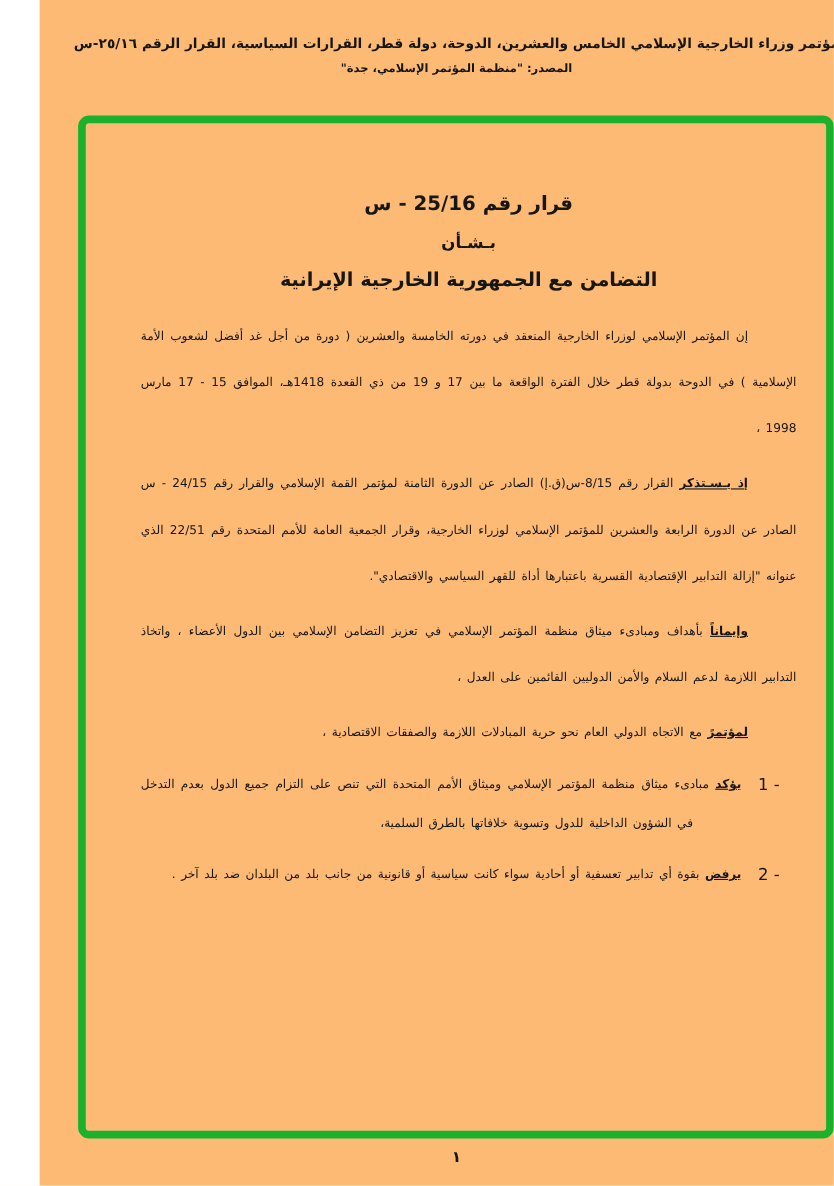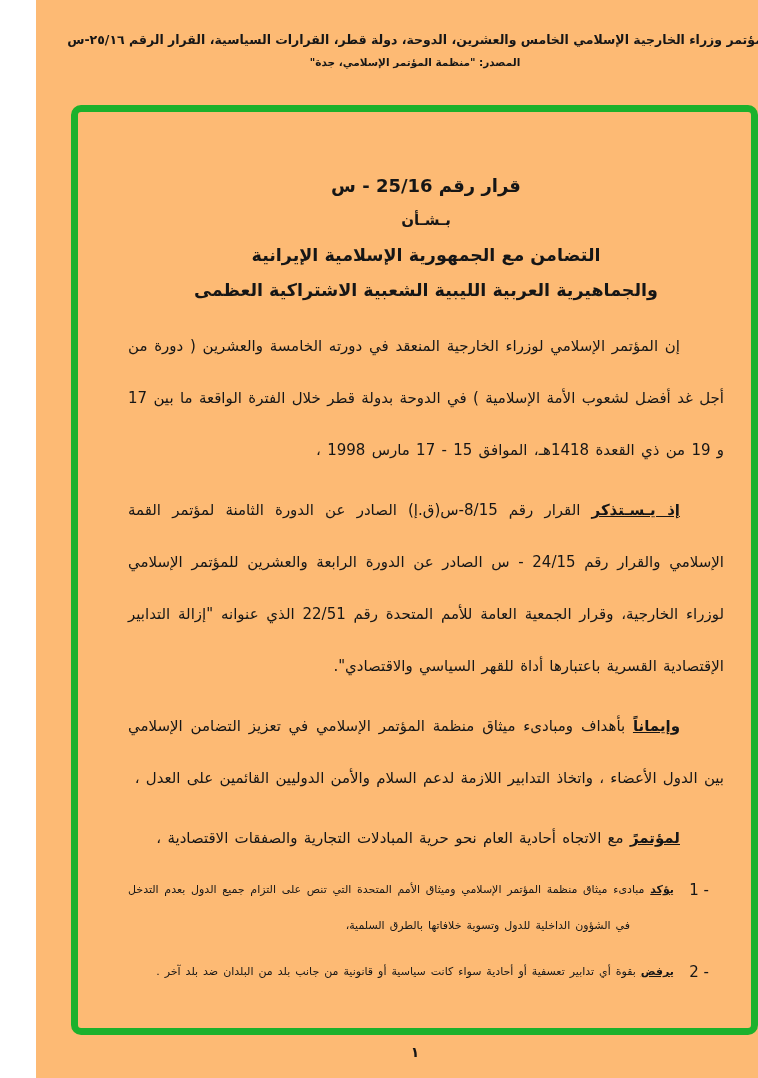--- a/index.html
+++ b/index.html
@@ -33,21 +33,21 @@
   
   .title-block { text-align:center; font-weight:bold; margin:0 0 12px 0; }
   .title-block div { line-height:35px; }
   .t1 { font-size:18px; }
   .t2 { font-size:15px; }
   .t3, .t4 { font-size:17.5px; }
   .t5 { font-size:16.5px; }
 
   
   .para {
-    font-size:15px; line-height:52px;
+    font-size:11px; line-height:42px;
     text-align:justify; word-spacing:1.5px;
     margin:0 0 8px 0; text-indent:44px;
   }
   .para.p5 { margin-bottom:16px; }
   .lead { font-weight:bold;text-decoration:underline; }
 
   
   .item { display:flex; margin:0 0 10px 0; }
   .item-marker {
     flex:0 0 50px; direction:ltr; text-align:center;
@@ -73,33 +73,32 @@
   <div class="doc-header">
     <div class="h1">مؤتمر وزراء الخارجية الإسلامي الخامس والعشرين، الدوحة، دولة قطر، القرارات السياسية، القرار الرقم ٢٥/١٦-س</div>
     <div class="h2">المصدر:  "منظمة المؤتمر الإسلامي، جدة"</div>
   </div>
 
   <div class="frame">
 
     <div class="title-block">
       <div class="t1">قرار رقم 25/16 - س</div>
       <div class="t2">بـشـأن</div>
-      <div class="t3">التضامن مع الجمهورية الإسلامية الإيرانية</div>
-      <div class="t4">والجماهيرية العربية الليبية الشعبية الاشتراكية العظمى</div>
+      <div class="t3">التضامن مع الجمهورية الخارجية الإيرانية</div>
     </div>
 
     <div class="body-text">
 
       <p class="para p1"><span class="lead"></span><span>إن المؤتمر الإسلامي لوزراء الخارجية المنعقد في دورته الخامسة والعشرين ( دورة من أجل غد أفضل لشعوب الأمة الإسلامية ) في الدوحة بدولة قطر خلال الفترة الواقعة ما بين 17 و 19 من ذي القعدة 1418هـ، الموافق 15 - 17 مارس 1998 ،</span></p>
 
       <p class="para p2"><span class="lead">إذ يـسـتذكر</span><span> القرار رقم 8/15-س(ق.إ) الصادر عن الدورة الثامنة لمؤتمر القمة الإسلامي والقرار رقم 24/15 - س الصادر عن الدورة الرابعة والعشرين للمؤتمر الإسلامي لوزراء الخارجية، وقرار الجمعية العامة للأمم المتحدة رقم 22/51 الذي عنوانه "إزالة التدابير الإقتصادية القسرية باعتبارها أداة للقهر السياسي والاقتصادي".</span></p>
 
       <p class="para p3"><span class="lead">وإيماناً</span><span> بأهداف ومبادىء ميثاق منظمة المؤتمر الإسلامي في تعزيز التضامن الإسلامي بين الدول الأعضاء ، واتخاذ التدابير اللازمة لدعم السلام والأمن الدوليين القائمين على العدل ،</span></p>
 
-      <p class="para p4"><span class="lead">لمؤتمرً</span><span> مع الاتجاه أحادية العام نحو حرية المبادلات التجارية والصفقات الاقتصادية ،</span></p>
+      <p class="para p4"><span class="lead">لمؤتمرً</span><span> مع الاتجاه الدولي العام نحو حرية المبادلات اللازمة والصفقات الاقتصادية ،</span></p>
 
 
       <div class="item">
         <div class="item-marker">1 -</div>
         <div class="item-body"><span class="lead">يؤكد</span><span> مبادىء ميثاق منظمة المؤتمر الإسلامي وميثاق الأمم المتحدة التي تنص على التزام جميع الدول بعدم التدخل في الشؤون الداخلية للدول وتسوية خلافاتها بالطرق السلمية،</span></div>
       </div>
 
       <div class="item">
         <div class="item-marker">2 -</div>
         <div class="item-body"><span class="lead">يرفض</span><span> بقوة أي تدابير تعسفية أو أحادية سواء كانت سياسية أو قانونية من جانب بلد من البلدان ضد بلد آخر .</span></div>

